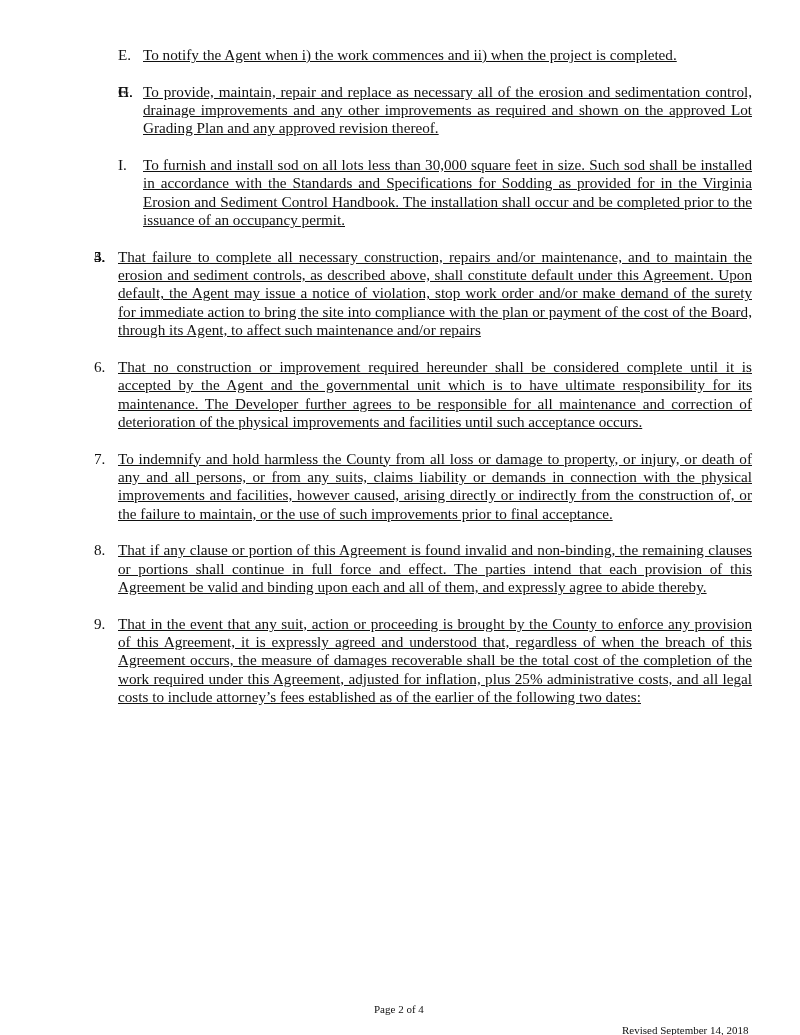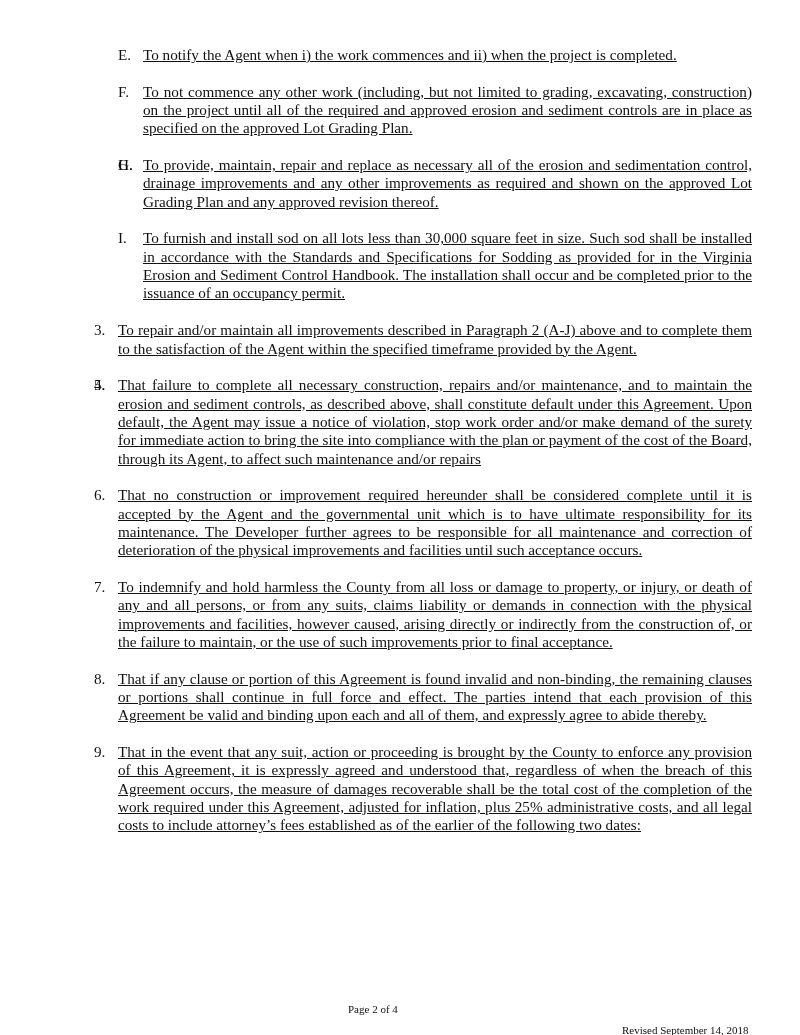--- a/index.html
+++ b/index.html
@@ -20,52 +20,50 @@
   .item .marker { position: absolute; top: 0; }
   .item .text { display: block; text-decoration: underline; }
   .sub { padding-left: 143px; width: 609px; }
   .sub .marker { left: 118px; }
   .main { padding-left: 118px; width: 634px; }
   .main .marker { left: 94px; }
   .footer {
     position: absolute; top: 1002px; left: 0; width: 800px;
     font-size: 11px; line-height: 14px;
   }
-  .footer .page-num { position: absolute; left: 348px; }
+  .footer .page-num { position: absolute; left: 374px; }
   .footer .revised { position: absolute; left: 622px; margin-top: 21px; }
 </style>
 </head>
 <body>
 
 <div class="page">
   <div class="list">
 
     <div class="item sub">
       <span class="marker">E.</span>
       <span class="text">To notify the Agent when i) the work commences and ii) when the project is completed.</span>
     </div>
     <div class="item sub">
       <span class="marker">F.</span>
-      <span class="text">To not commence any other work (including, but not limited to grading, excavating, construction) on the project until all of the required and approved erosion and sediment controls are in place as specified on the approved Lot Grading Plan.</span>
     </div>
     <div class="item sub">
       <span class="marker">G.</span>
     </div>
     <div class="item sub">
       <span class="marker">H.</span>
       <span class="text">To provide,  maintain, repair and replace as necessary all of the erosion and sedimentation control,  drainage improvements and any other improvements as required and shown on the approved Lot Grading Plan and any approved revision thereof.</span>
     </div>
     <div class="item sub">
       <span class="marker">I.</span>
       <span class="text">To furnish and install sod on all lots less than 30,000 square feet in size.  Such sod shall be installed in accordance with the Standards and Specifications for Sodding as provided for in the Virginia Erosion and Sediment Control Handbook.  The installation shall occur and be completed prior to the issuance of an occupancy permit.</span>
     </div>
 
     <div class="item main">
       <span class="marker">3.</span>
-      <span class="text">To repair and/or maintain all improvements described in Paragraph 2 (A-J) above and to complete them to the satisfaction of the Agent within the specified timeframe provided by the Agent.</span>
     </div>
     <div class="item main">
       <span class="marker">4.</span>
     </div>
     <div class="item main">
       <span class="marker">5.</span>
       <span class="text">That failure to complete all necessary construction, repairs and/or maintenance, and to maintain the erosion and sediment controls, as described above, shall constitute default under this Agreement. Upon default, the Agent may issue a notice of violation, stop work order and/or make demand of the surety for immediate action to bring the site into compliance with the plan or payment of the cost of the Board, through its Agent, to affect such maintenance and/or repairs</span>
     </div>
     <div class="item main">
       <span class="marker">6.</span>

